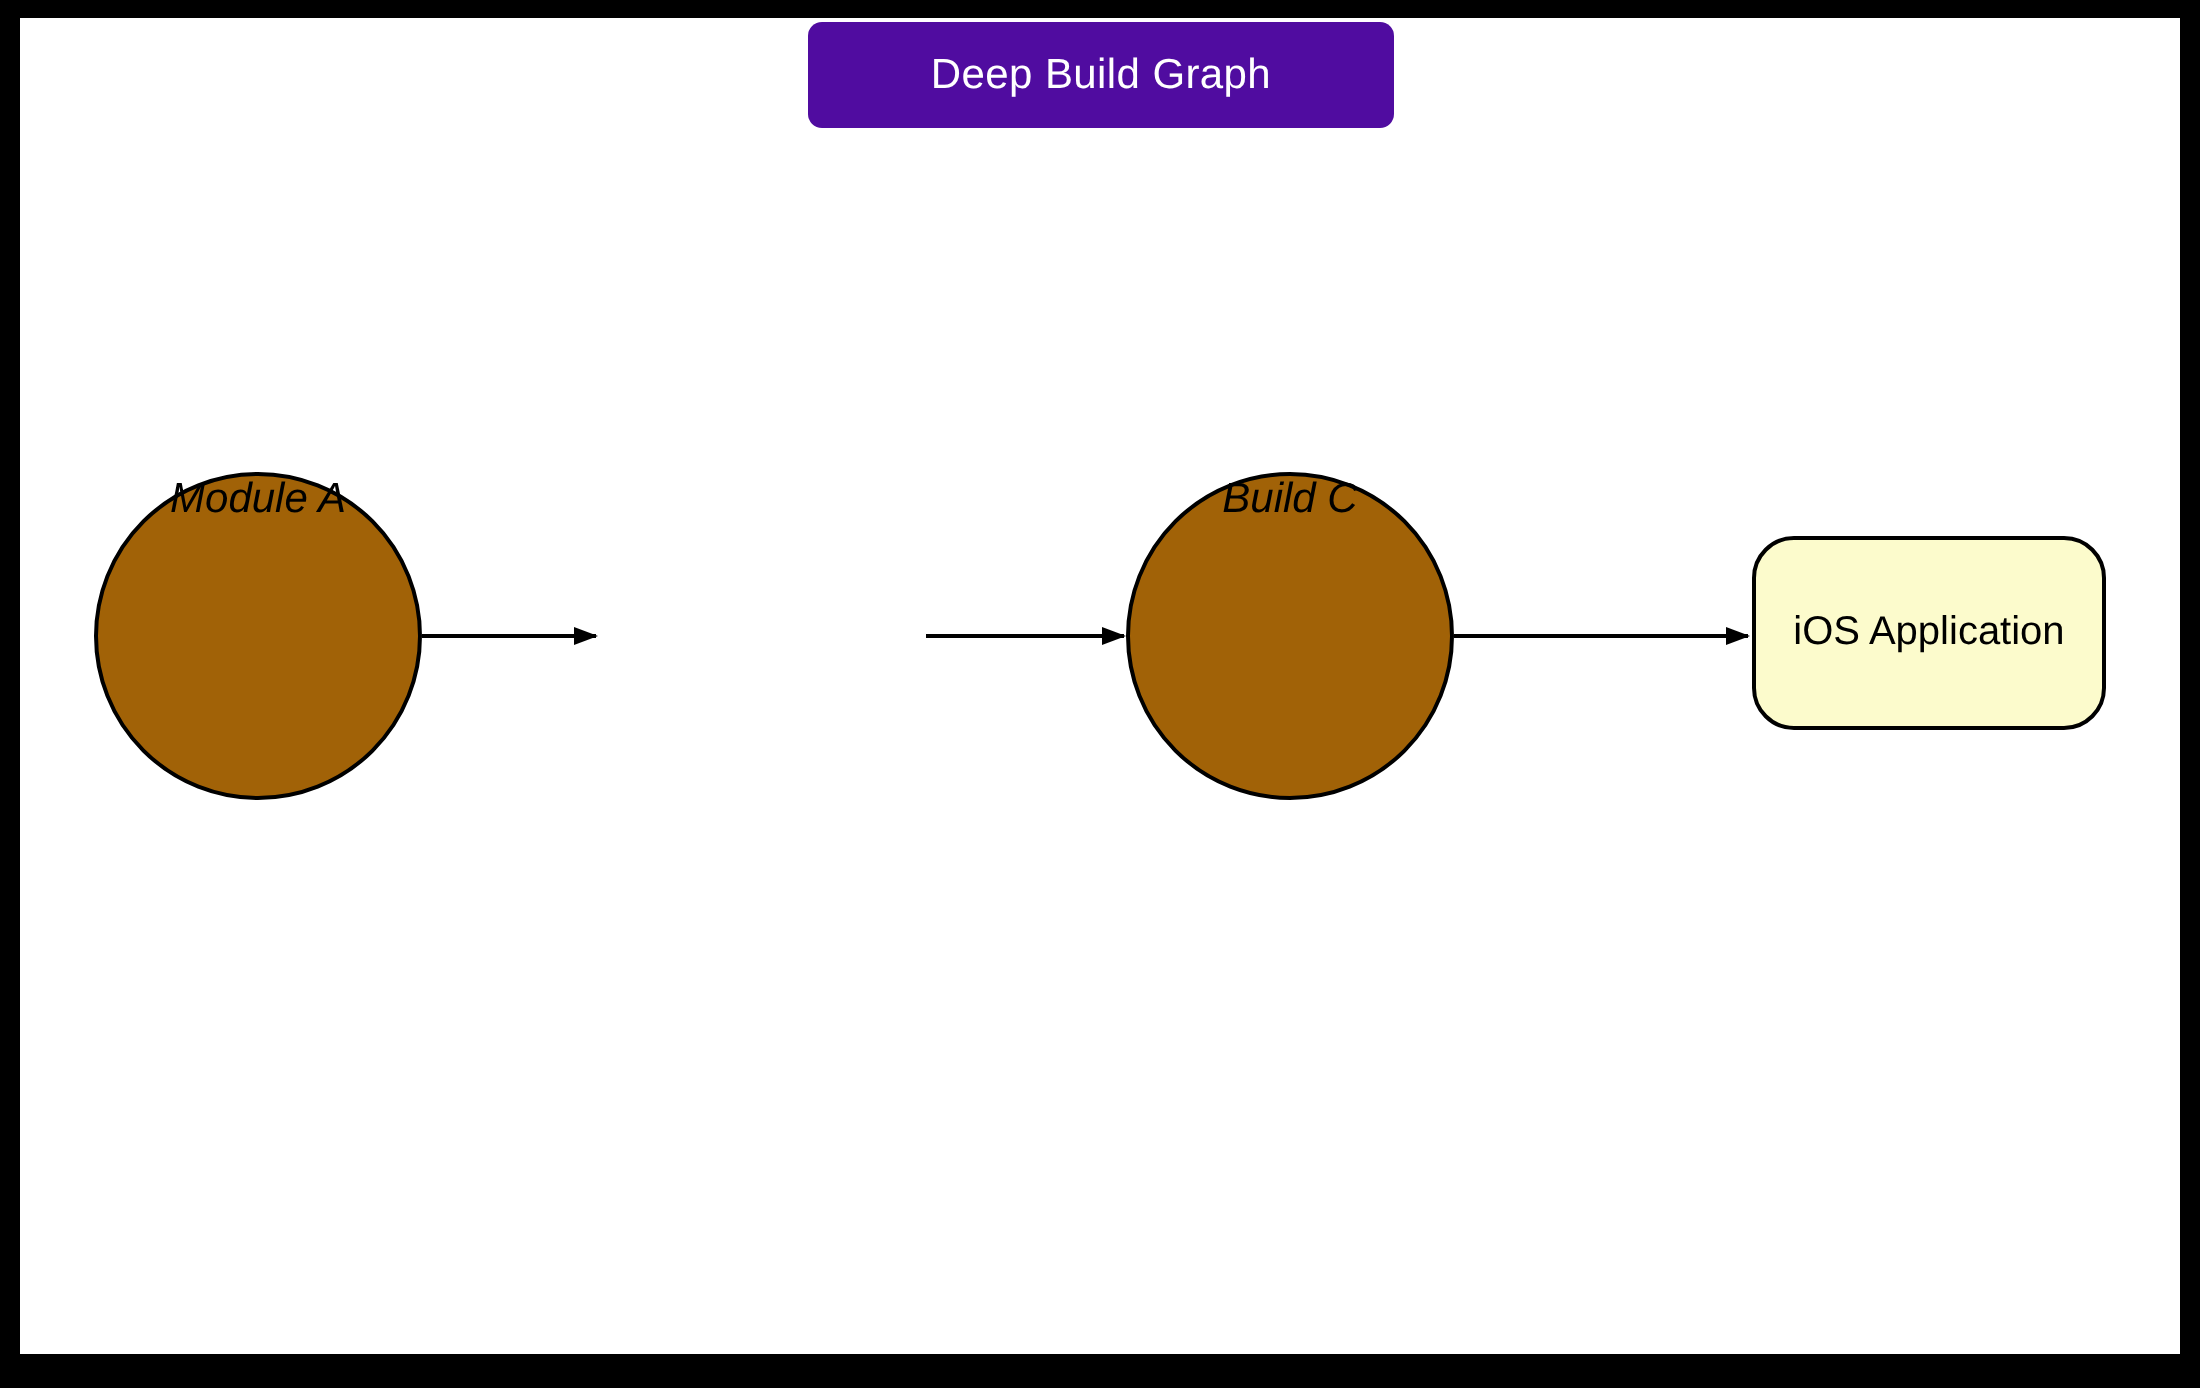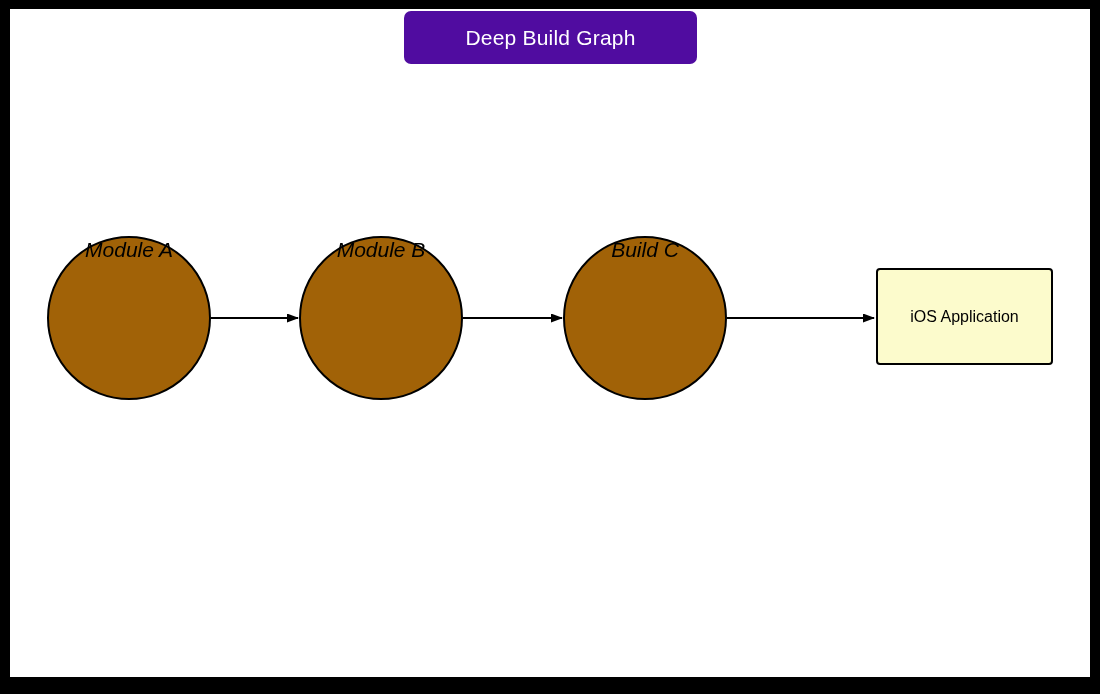--- a/index.html
+++ b/index.html
@@ -59,27 +59,27 @@
   #node-module-b { left: 289px; top: 227px; }
   #node-module-c { left: 553px; top: 227px; }
   .node-rect {
     position: absolute;
     left: 866px;
     top: 259px;
     width: 177px;
     height: 97px;
     background: #FCFBCC;
     border: 2px solid #000000;
-    border-radius: 4px;
+    border-radius: 21px;
     box-sizing: border-box;
     display: flex;
     align-items: center;
     justify-content: center;
     color: #000000;
-    font-size: 16px;
+    font-size: 20px;
   }
   .edges-layer {
     position: absolute;
     left: 0;
     top: 0;
     width: 1080px;
     height: 668px;
     pointer-events: none;
   }
 </style>
@@ -101,23 +101,20 @@
       </defs>
       <line x1="201" y1="309" x2="288" y2="309" stroke="#000000" stroke-width="2" marker-end="url(#arrowhead)"></line>
       <line x1="453" y1="309" x2="552" y2="309" stroke="#000000" stroke-width="2" marker-end="url(#arrowhead)"></line>
       <line x1="717" y1="309" x2="864" y2="309" stroke="#000000" stroke-width="2" marker-end="url(#arrowhead)"></line>
     </svg>
 
     <div id="node-module-a" class="node-circle">
       <span>Module A</span>
     </div>
 
-    <div id="node-module-b" class="node-circle">
-      <span>Module B</span>
-    </div>
 
     <div id="node-module-c" class="node-circle">
       <span>Build C</span>
     </div>
 
     <div class="node-rect">
       <span>iOS Application</span>
     </div>
 
   </div>

